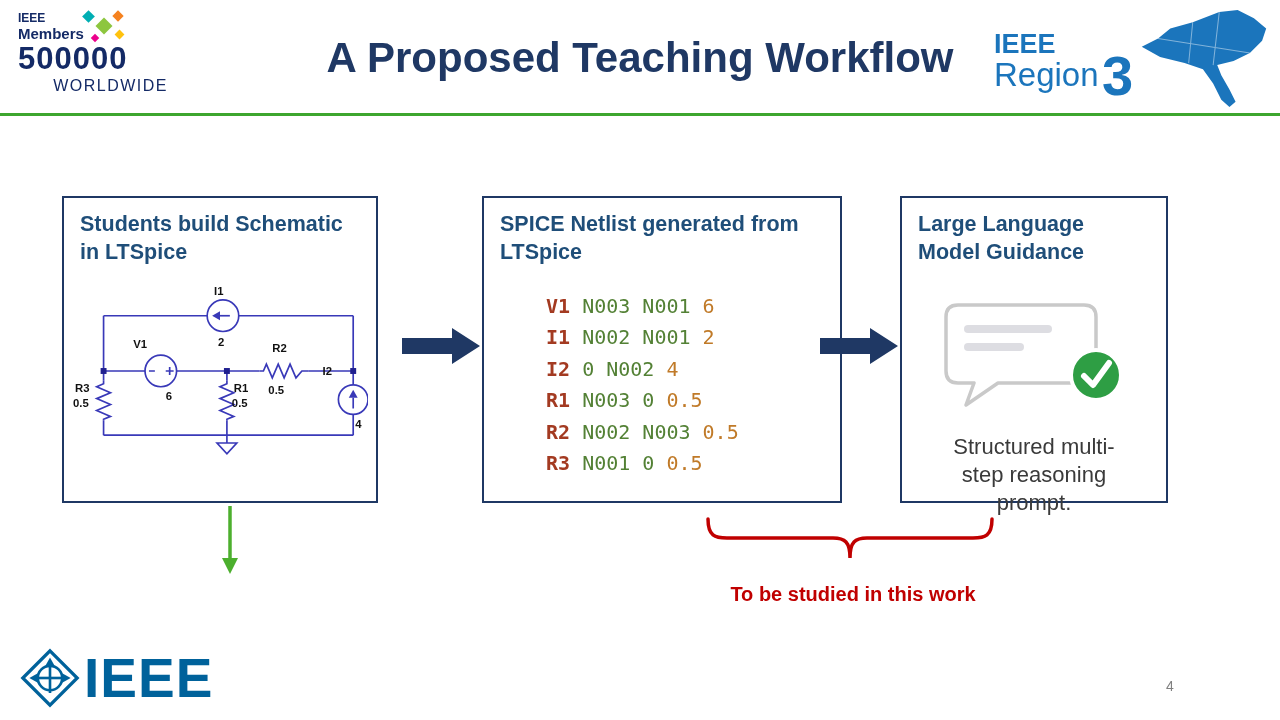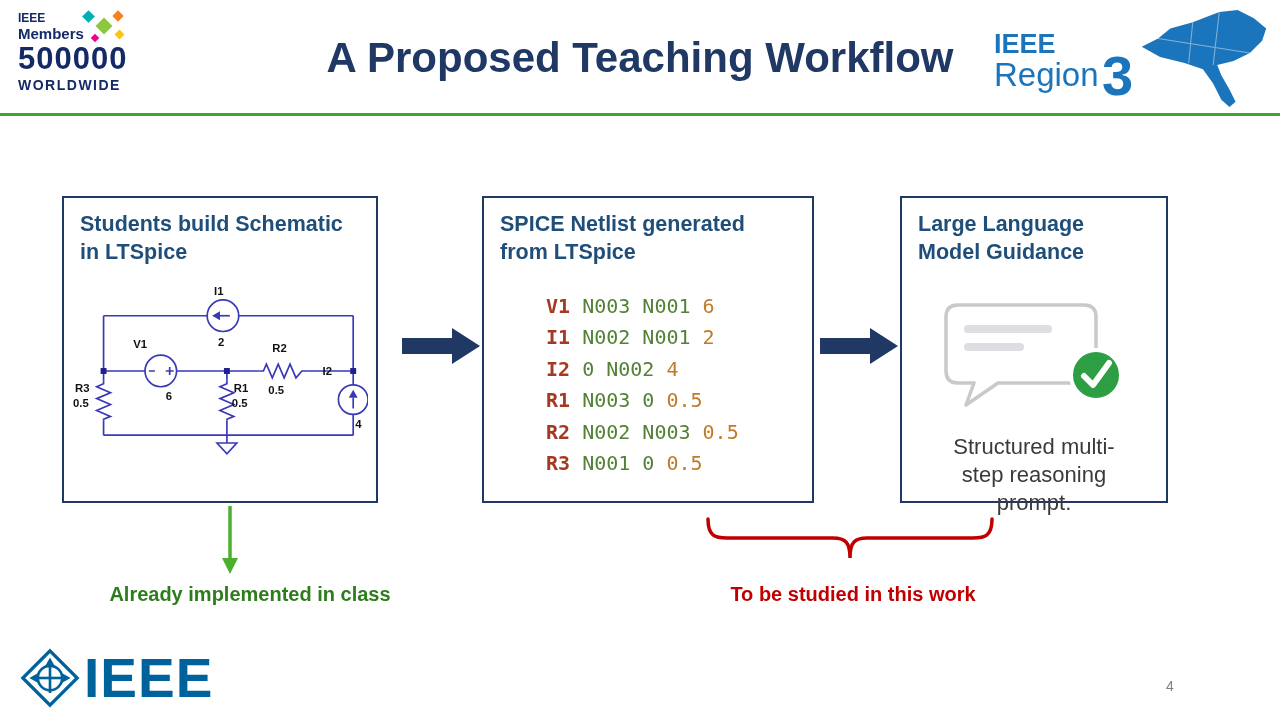--- a/index.html
+++ b/index.html
@@ -9,39 +9,39 @@
 
   
   .slide-title { position:absolute; top:34px; left:50%; transform:translateX(-50%);
                  font-size:42px; font-weight:bold; color:#1F3864; white-space:nowrap; }
   .green-rule { position:absolute; top:113px; left:0; width:1280px; height:3px; background:#3DA62E; }
 
   .members-logo { position:absolute; top:12px; left:18px; width:150px; color:#142A66; }
   .ml-ieee { font-size:12px; font-weight:bold; line-height:1.1; }
   .ml-members { font-size:15px; font-weight:bold; line-height:1.15; }
   .ml-count { font-size:31px; font-weight:bold; letter-spacing:1px; line-height:1.1; }
-  .ml-world { font-size:14px; font-weight:bold; letter-spacing:1.5px; }
+  .ml-world { font-size:16px; font-weight:normal; letter-spacing:1.5px;text-align:right; }
   .dm { position:absolute; transform:rotate(45deg); }
   .dm-teal   { left:66px; top:0;    width:9px;  height:9px;  background:#00AEB3; }
   .dm-green  { left:80px; top:8px;  width:12px; height:12px; background:#8DC63F; }
   .dm-orange { left:96px; top:0;    width:8px;  height:8px;  background:#F5821F; }
   .dm-magenta{ left:74px; top:23px; width:6px;  height:6px;  background:#EC008C; }
   .dm-yellow { left:98px; top:19px; width:7px;  height:7px;  background:#FFC20E; }
 
   .region-logo { position:absolute; top:8px; right:6px; width:280px; height:102px; }
   .rl-text { position:absolute; left:0; top:22px; color:#1B75BC; }
   .rl-ieee { font-size:27px; font-weight:bold; line-height:1.05; }
   .rl-region { font-size:33px; line-height:1.05; }
   .rl-three { position:absolute; left:108px; top:40px; font-size:56px; font-weight:bold; color:#1B75BC; line-height:1; }
   .rl-map { position:absolute; right:0; top:0; }
 
   
   .wf-box { position:absolute; top:196px; height:307px; background:#fff; border:2.5px solid #1F3864; }
   #box1 { left:62px;  width:316px; }
-  #box2 { left:482px; width:332px; }
+  #box2 { left:482px; width:360px; }
   #box3 { left:900px; width:268px; }
   .box-title { padding:12px 16px 0 16px; font-size:21.5px; font-weight:bold; color:#1F4E79; line-height:1.32; }
 
   .schematic { display:block; margin:12px auto 0 auto; width:296px; height:183px; }
 
   .netlist { margin:24px 0 0 62px; font-family:"DejaVu Sans Mono", monospace; font-size:20px; line-height:31.5px; white-space:nowrap; }
   .nl-comp  { color:#A33A21; font-weight:bold; }
   .nl-nodes { color:#538135;margin-top:28px; }
   .nl-val   { color:#C07A28; }
 
@@ -178,21 +178,20 @@
     <polygon points="0,10 50,10 50,0 78,18 50,36 50,26 0,26" fill="#1F3864"></polygon>
   </svg>
   <svg class="flow-arrow" id="arrow2" viewBox="0 0 78 36">
     <polygon points="0,10 50,10 50,0 78,18 50,36 50,26 0,26" fill="#1F3864"></polygon>
   </svg>
 
   <svg class="down-arrow" viewBox="0 0 22 72">
     <line x1="11" y1="0" x2="11" y2="54" stroke="#4CAF2E" stroke-width="3.5"></line>
     <polygon points="3,52 19,52 11,68" fill="#4CAF2E"></polygon>
   </svg>
-  <div class="impl-text">Already implemented in class</div>
 
   <svg class="brace" viewBox="0 0 290 46">
     <path d="M3 3 C3 20 10 22 22 22 L128 22 C140 22 145 26 145 42 C145 26 150 22 162 22 L268 22 C280 22 287 20 287 3" fill="none" stroke="#C00000" stroke-width="3.5" stroke-linecap="round"></path>
   </svg>
   <div class="study-text">To be studied in this work</div>
 
   <div class="footer-logo">
     <svg width="60" height="60" viewBox="0 0 64 64">
       <path d="M32 3 L61 32 L32 61 L3 32 Z" fill="none" stroke="#00629B" stroke-width="3.5"></path>
       <circle cx="32" cy="32" r="13" fill="none" stroke="#00629B" stroke-width="2.8"></circle>

